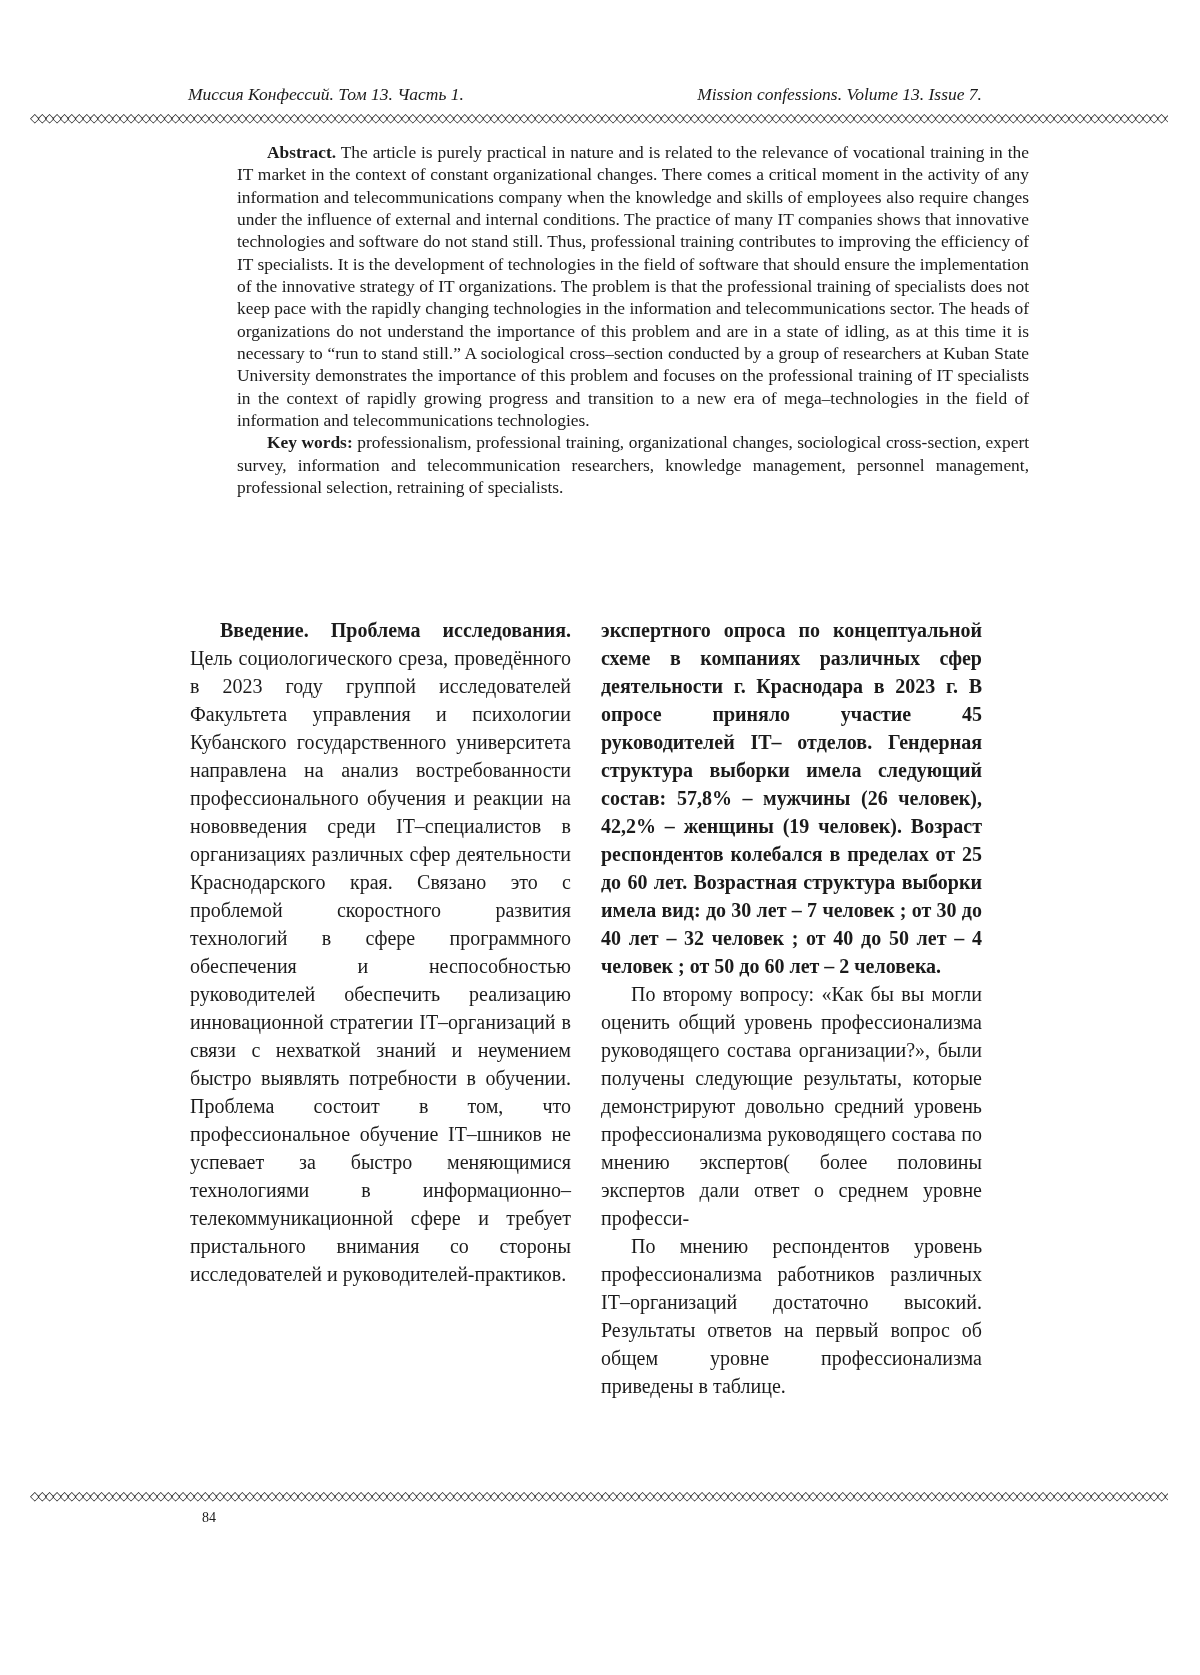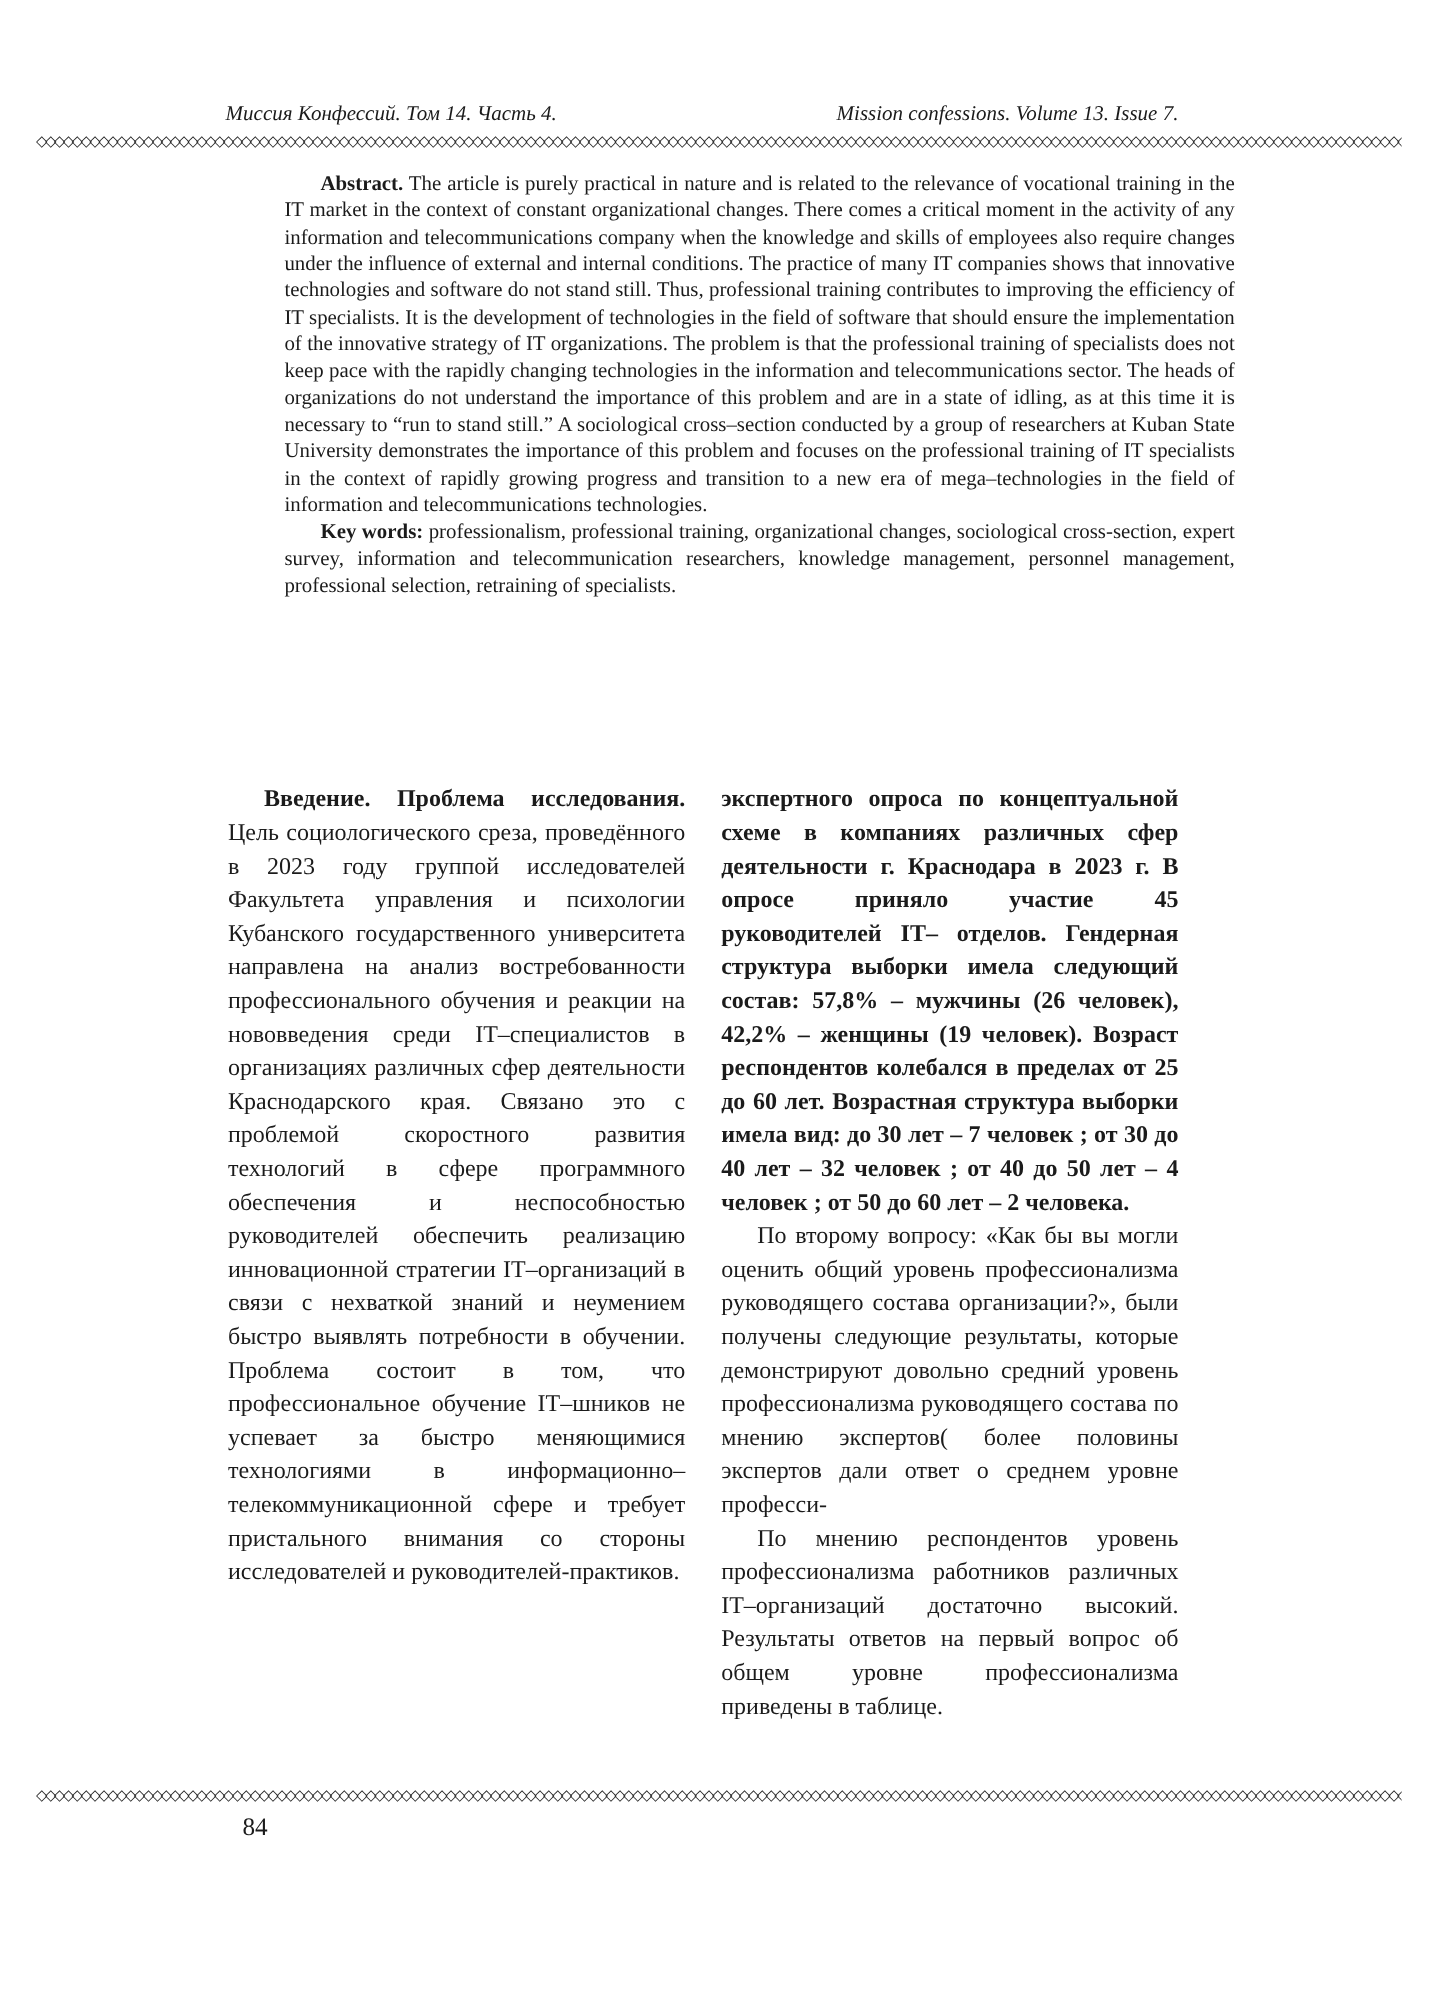--- a/index.html
+++ b/index.html
@@ -57,51 +57,51 @@
   }
   .abstract-block p {
     margin: 0;
     text-indent: 30px;
   }
   b.lead { font-weight: bold; }
   
   .columns {
     position: absolute;
     left: 190px;
-    top: 652px;
+    top: 616px;
     width: 792px;
     display: flex;
     column-gap: 30px;
   }
   .col {
     width: 381px;
     font-size: 20px;
     line-height: 28px;
     text-align: justify;
   }
   .col p {
     margin: 0;
     text-indent: 30px;
   }
   .col p.no-indent { text-indent: 0; font-weight: bold; }
   
   .page-number {
     position: absolute;
     left: 202px;
     top: 1510px;
-    font-size: 21px;
+    font-size: 14px;
   }
 </style>
 </head>
 <body>
 
 <div class="page">
 
   <div class="header-row">
-    <span>Миссия Конфессий. Том 14. Часть 4.</span>
+    <span>Миссия Конфессий. Том 13. Часть 1.</span>
     <span>Mission confessions. Volume 13. Issue 7.</span>
   </div>
 
   <div class="chain chain-top">◇◇◇◇◇◇◇◇◇◇◇◇◇◇◇◇◇◇◇◇◇◇◇◇◇◇◇◇◇◇◇◇◇◇◇◇◇◇◇◇◇◇◇◇◇◇◇◇◇◇◇◇◇◇◇◇◇◇◇◇◇◇◇◇◇◇◇◇◇◇◇◇◇◇◇◇◇◇◇◇◇◇◇◇◇◇◇◇◇◇◇◇◇◇◇◇◇◇◇◇◇◇◇◇◇◇◇◇◇◇◇◇◇◇◇◇◇◇◇◇◇◇◇◇◇◇◇◇◇◇◇◇◇◇◇◇◇◇◇◇◇◇◇◇◇◇◇◇◇◇◇◇◇◇◇◇◇◇◇◇◇◇◇◇◇◇◇◇◇◇</div>
 
   <div class="abstract-block">
     <p><b class="lead">Abstract.</b> <span>The article is purely practical in nature and is related to the relevance of vocational training in the IT market in the context of constant organizational changes. There comes a critical moment in the activity of any information and telecommunications company when the knowledge and skills of employees also require changes under the influence of external and internal conditions. The practice of many IT companies shows that innovative technologies and software do not stand still. Thus, professional training contributes to improving the efficiency of IT specialists. It is the development of technologies in the field of software that should ensure the implementation of the innovative strategy of IT organizations. The problem is that the professional training of specialists does not keep pace with the rapidly changing technologies in the information and telecommunications sector. The heads of organizations do not understand the importance of this problem and are in a state of idling, as at this time it is necessary to “run to stand still.” A sociological cross–section conducted by a group of researchers at Kuban State University demonstrates the importance of this problem and focuses on the professional training of IT specialists in the context of rapidly growing progress and transition to a new era of mega–technologies in the field of information and telecommunications technologies.</span></p>
     <p><b class="lead">Key words:</b> <span>professionalism, professional training, organizational changes, sociological cross-section, expert survey, information and telecommunication researchers, knowledge management, personnel management, professional selection, retraining of specialists.</span></p>
   </div>
 

